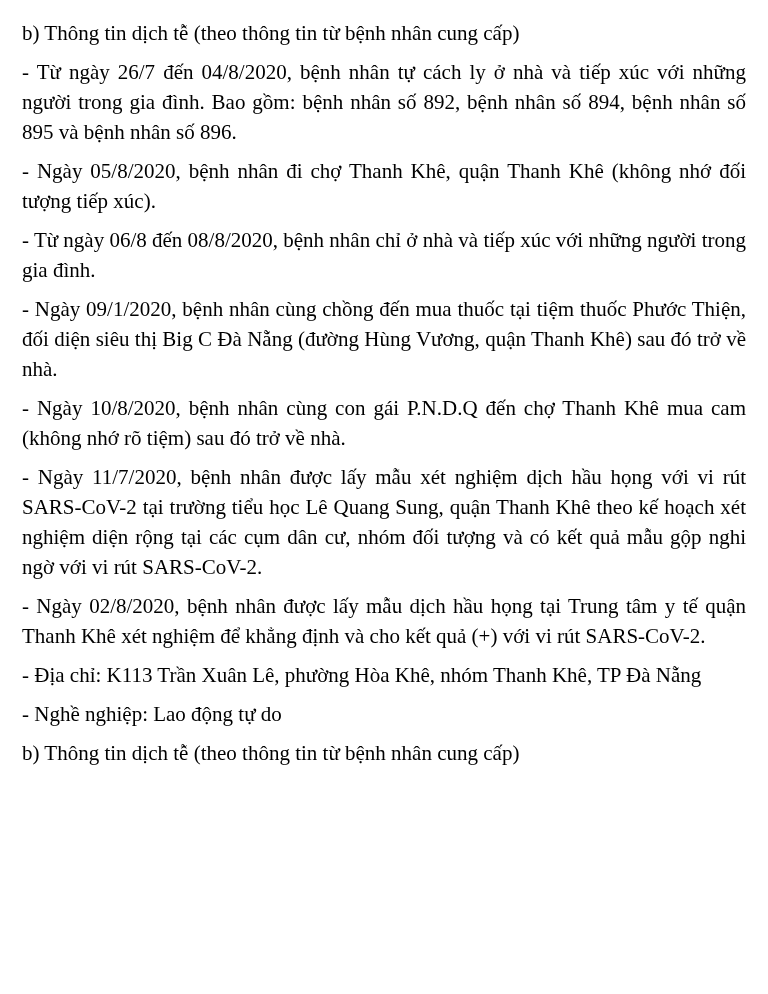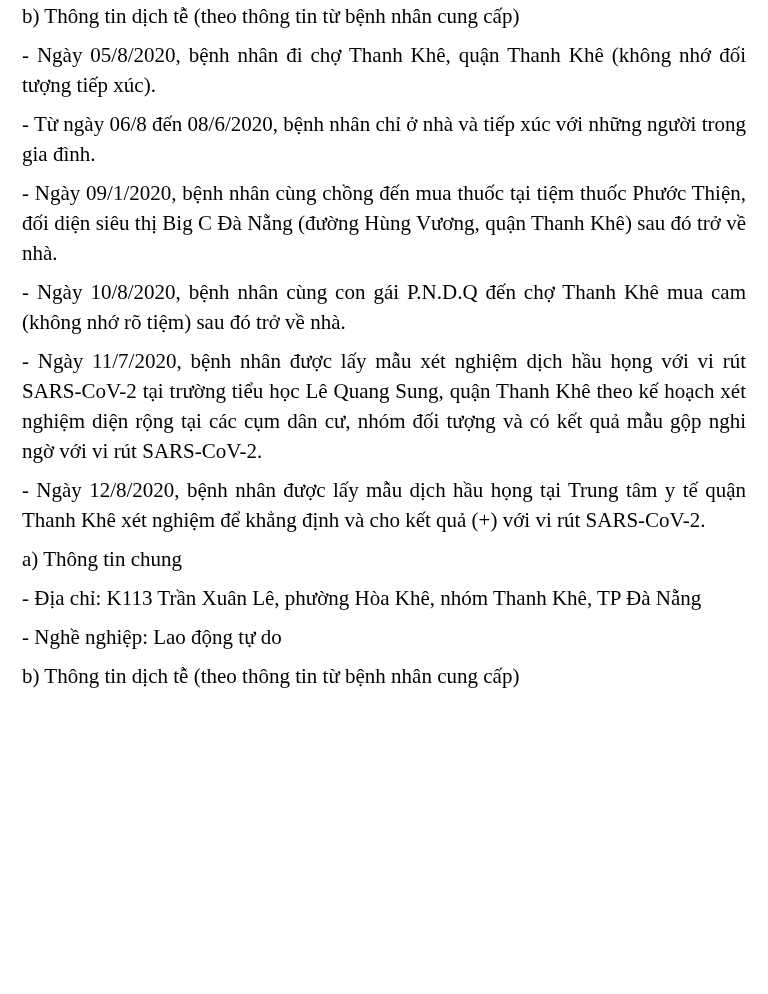--- a/index.html
+++ b/index.html
@@ -7,44 +7,44 @@
     padding: 0;
     background: #ffffff;
   }
   .page {
     position: relative;
     width: 768px;
     height: 994px;
     box-sizing: border-box;
     background: #ffffff;
     color: #000000;
-    padding: 1px 22px 0 22px;
+    padding: 18px 22px 0 22px;
     overflow: hidden;
     font-family: "Liberation Serif", "DejaVu Serif", serif;
   }
   .para {
     font-size: 21px;
     line-height: 30px;
     margin: 0 0 9px 0;
     text-align: justify;
     hyphens: none;
     word-break: normal;
   }
   .para.bold {
     font-weight: bold;
   }
 </style>
 </head>
 <body>
 
 <div class="page">
   <p class="para">b) Thông tin dịch tễ (theo thông tin từ bệnh nhân cung cấp)</p>
+  <p class="para">- Từ ngày 26/7 đến 04/8/2020, bệnh nhân tự cách ly ở nhà và tiếp xúc với những người trong gia đình. Bao gồm: bệnh nhân số 892, bệnh nhân số 894, bệnh nhân số 895 và bệnh nhân số 896.</p>
   <p class="para">- Ngày 05/8/2020, bệnh nhân đi chợ Thanh Khê, quận Thanh Khê (không nhớ đối tượng tiếp xúc).</p>
-  <p class="para">- Từ ngày 06/8 đến 08/6/2020, bệnh nhân chỉ ở nhà và tiếp xúc với những người trong gia đình.</p>
+  <p class="para">- Từ ngày 06/8 đến 08/8/2020, bệnh nhân chỉ ở nhà và tiếp xúc với những người trong gia đình.</p>
   <p class="para">- Ngày 09/1/2020, bệnh nhân cùng chồng đến mua thuốc tại tiệm thuốc Phước Thiện, đối diện siêu thị Big C Đà Nẵng (đường Hùng Vương, quận Thanh Khê) sau đó trở về nhà.</p>
   <p class="para">- Ngày 10/8/2020, bệnh nhân cùng con gái P.N.D.Q đến chợ Thanh Khê mua cam (không nhớ rõ tiệm) sau đó trở về nhà.</p>
   <p class="para">- Ngày 11/7/2020, bệnh nhân được lấy mẫu xét nghiệm dịch hầu họng với vi rút SARS-CoV-2 tại trường tiểu học Lê Quang Sung, quận Thanh Khê theo kế hoạch xét nghiệm diện rộng tại các cụm dân cư, nhóm đối tượng và có kết quả mẫu gộp nghi ngờ với vi rút SARS-CoV-2.</p>
-  <p class="para">- Ngày 12/8/2020, bệnh nhân được lấy mẫu dịch hầu họng tại Trung tâm y tế quận Thanh Khê xét nghiệm để khẳng định và cho kết quả (+) với vi rút SARS-CoV-2.</p>
-  <p class="para">a) Thông tin chung</p>
+  <p class="para">- Ngày 02/8/2020, bệnh nhân được lấy mẫu dịch hầu họng tại Trung tâm y tế quận Thanh Khê xét nghiệm để khẳng định và cho kết quả (+) với vi rút SARS-CoV-2.</p>
   <p class="para">- Địa chỉ: K113 Trần Xuân Lê, phường Hòa Khê, nhóm Thanh Khê, TP Đà Nẵng</p>
   <p class="para">- Nghề nghiệp: Lao động tự do</p>
   <p class="para">b) Thông tin dịch tễ (theo thông tin từ bệnh nhân cung cấp)</p>
 </div>
 
 </body></html>

